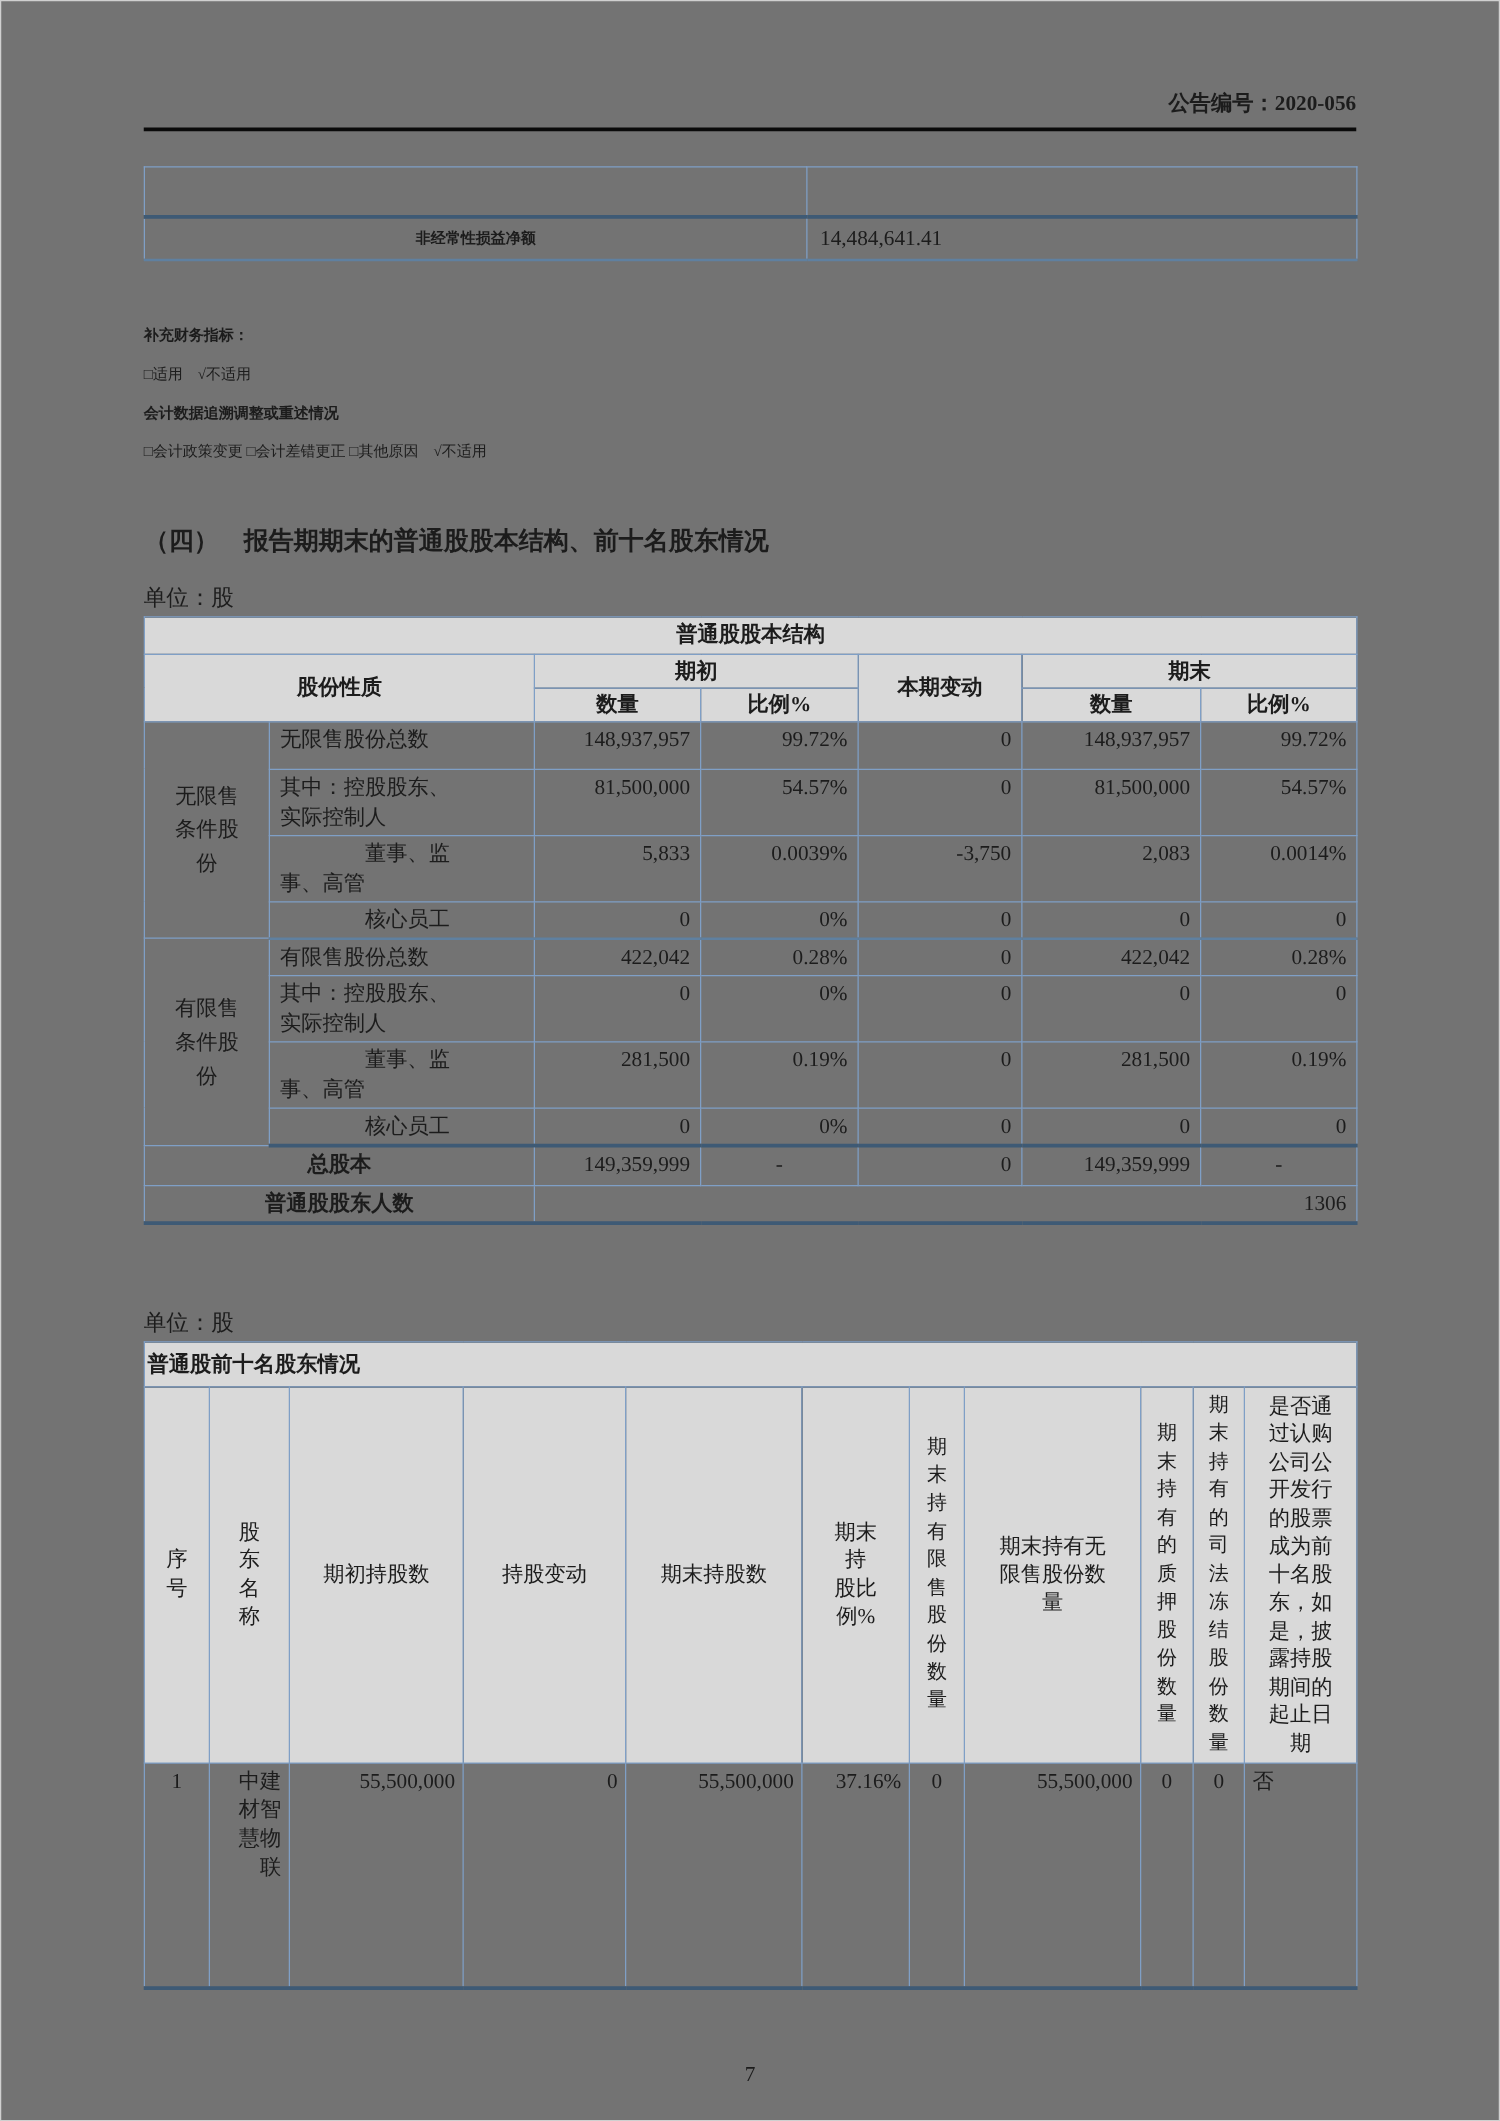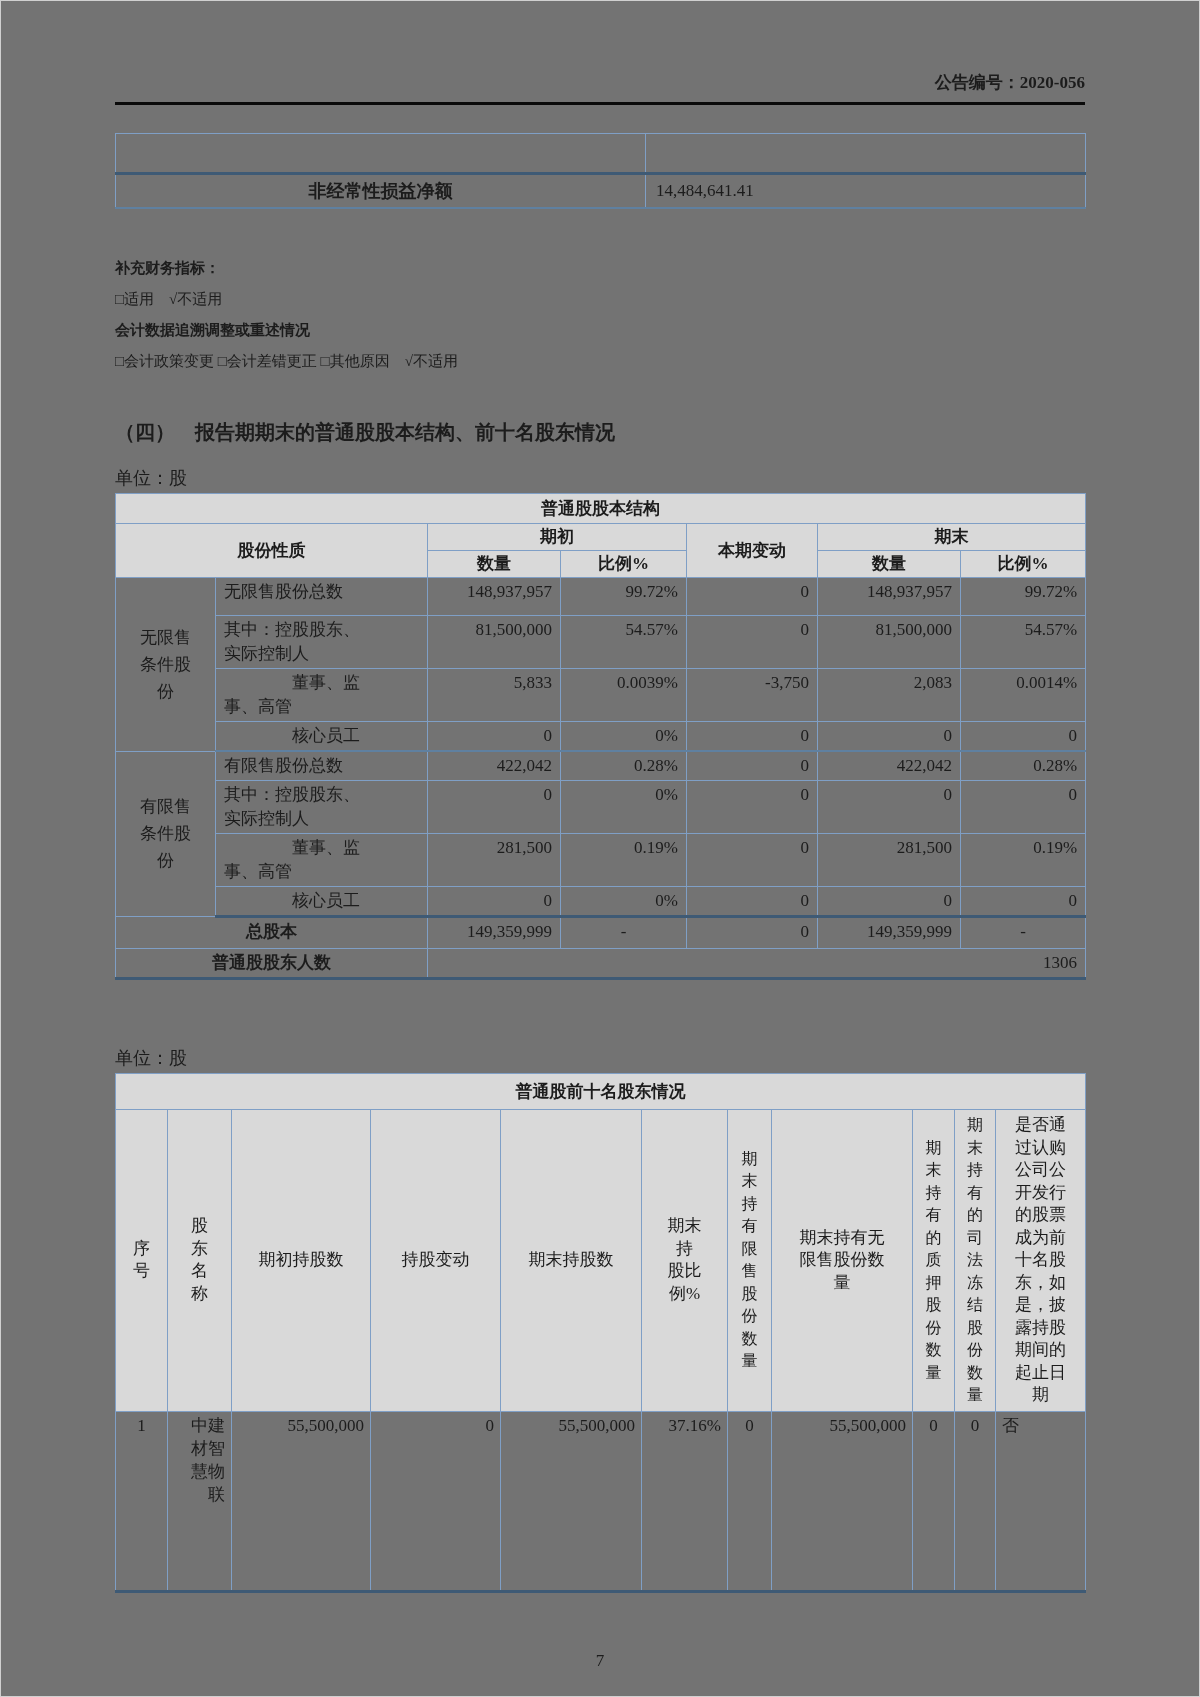--- a/index.html
+++ b/index.html
@@ -14,26 +14,26 @@
   
   .doc-no{padding-top:70px;text-align:right;font-size:17px;font-weight:bold;}
   .rule{height:3px;background:#0a0a0a;margin-top:8px;}
 
   
   table{border-collapse:collapse;table-layout:fixed;width:100%;}
   td{border:1px solid #7f9fc6;box-sizing:border-box;overflow:hidden;}
   .t-top{margin-top:28px;font-size:17px;}
   .t-top .r-empty td{height:40px;}
   .t-top .r-val td{height:34px;border-top:3px solid #3e5a75;}
-  .t-top td.lbl{text-align:center;font-weight:bold;font-size:18px;padding:4px 8px;}
+  .t-top td.lbl{text-align:center;font-weight:bold;font-size:12px;padding:4px 8px;}
   .t-top td.val{text-align:left;padding:4px 10px;}
   .t-top .r-val td{border-bottom:2px solid #5f80a0;}
 
   
-  .supp{margin-top:44px;font-size:15px;line-height:31px;}
+  .supp{margin-top:44px;font-size:12px;line-height:31px;}
   .supp .b{font-weight:bold;}
   .supp p{margin:0;}
 
   .sec-h{margin-top:42px;font-size:20px;font-weight:bold;}
   .unit{margin-top:20px;margin-bottom:3px;text-align:left;font-size:18px;}
   .unit2{margin-top:66px;}
 
   
   .t1{font-size:17px;}
   .t1 td{padding:2px 8px;vertical-align:top;line-height:24px;}
@@ -55,21 +55,21 @@
   .t1 tr.grp-end td{border-bottom:2px solid #5f80a0;}
   .t1 tr.grp-end2 td{border-bottom:3px solid #3e5a75;}
   .t1 tr.rtotal td{font-weight:normal;}
   .t1 tr.rtotal td.tlab{font-weight:bold;text-align:center;}
   .t1 tr.rcount td{border-bottom:3px solid #3e5a75;}
   .t1 tr.rcount td.tlab{font-weight:bold;text-align:center;}
 
   
   .t2{font-size:17px;}
   .t2 td{padding:2px 6px;vertical-align:top;line-height:23px;}
-  .t2 .rtitle td{height:36px;text-align:center;font-weight:bold;vertical-align:middle;padding:2px;}
+  .t2 .rtitle td{height:36px;font-weight:bold;vertical-align:middle;padding:2px;}
   .t2 .hd td{text-align:center;vertical-align:middle;padding:4px 2px;line-height:22.5px;}
   .t2 .hd td.vcell{font-size:16px;padding:4px 1px;}
   .t2 tr.data td{height:180px;}
   .t2 tr.data td{border-bottom:3px solid #3e5a75;}
   .t2 td.name{text-align:right;padding-left:10px;}
   .t2 td.left{text-align:left;}
 
   .page-num{margin-top:58px;text-align:center;font-size:17px;}
 </style>
 </head>

